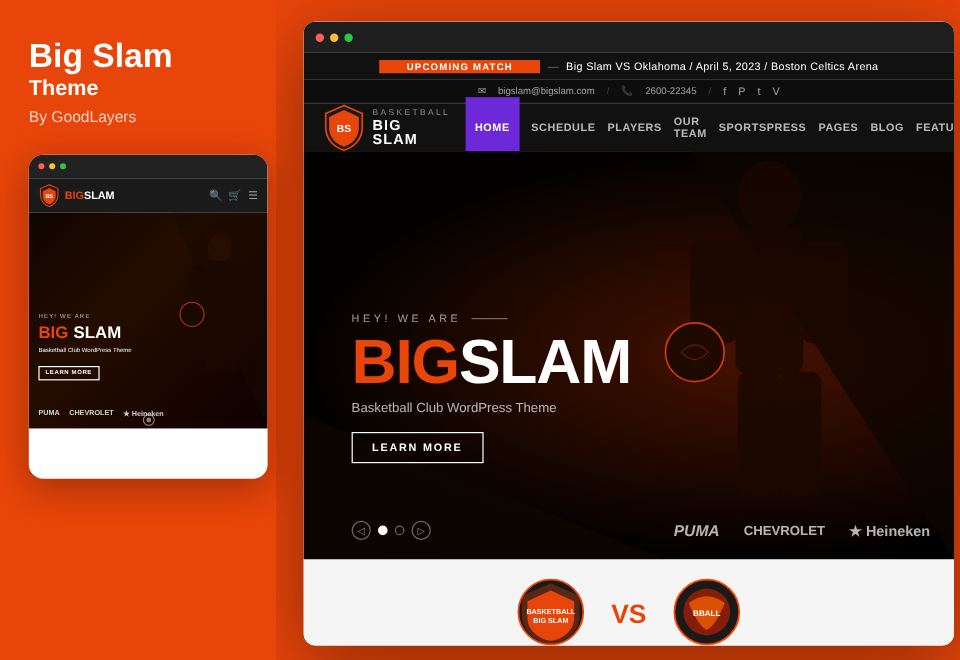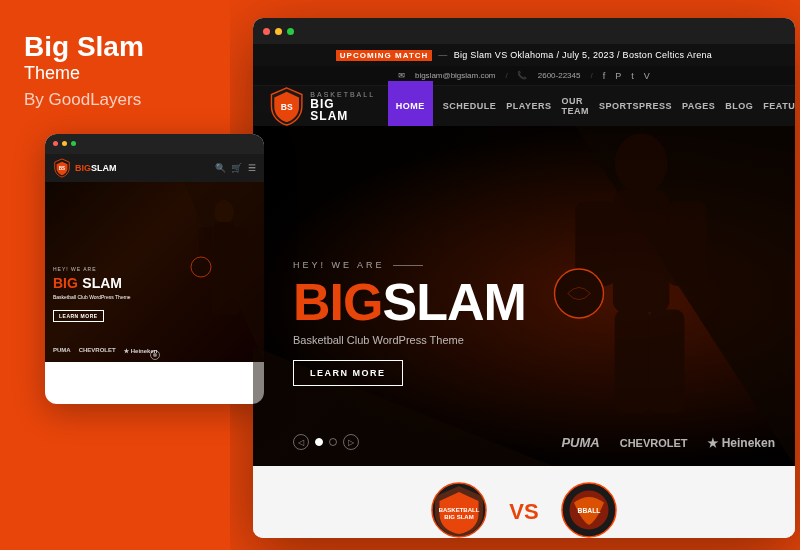--- a/index.html
+++ b/index.html
@@ -27,40 +27,39 @@
       z-index: 2;
     }
     .left-panel .theme-title {
       font-size: 28px;
       font-weight: 900;
       color: #fff;
       line-height: 1.1;
     }
     .left-panel .theme-subtitle {
       font-size: 18px;
-      font-weight: 400;
+      font-weight: 700;
       color: #fff;
       margin-bottom: 6px;
     }
     .left-panel .theme-by {
-      font-size: 17px;
+      font-size: 13px;
       color: rgba(255,255,255,0.75);
       margin-bottom: 24px;
     }
 
     
     .mobile-mockup {
       background: #fff;
       border-radius: 12px;
-      width: 219px;
+      width: 199px;
       height: 270px;
       overflow: hidden;
       box-shadow: 0 8px 32px rgba(0,0,0,0.3);
       position: relative;
-      margin-left: 21px;
     }
     .mobile-top-bar {
       background: #222;
       height: 20px;
       display: flex;
       align-items: center;
       padding: 0 8px;
       gap: 4px;
     }
     .mobile-dot {
@@ -228,21 +227,21 @@
       display: flex;
       align-items: center;
       justify-content: center;
       gap: 6px;
       letter-spacing: 0.3px;
     }
     .announce-bar .label {
       background: #e8450a;
       color: #fff;
       font-weight: 700;
-      padding: 1px 4px;
+      padding: 1px 23px;
       font-size: 8px;
       letter-spacing: 1px;
     }
     .announce-bar .dash { color: rgba(255,255,255,0.4); }
 
     
     .contact-bar {
       background: #0d0d0d;
       height: 20px;
       display: flex;
@@ -527,21 +526,21 @@
 <div class="browser-mockup">
   <div class="browser-top-bar">
     <div class="browser-dot red"></div>
     <div class="browser-dot yellow"></div>
     <div class="browser-dot green"></div>
   </div>
 
   <div class="announce-bar">
     <span class="label">UPCOMING MATCH</span>
     <span class="dash">—</span>
-    <span>Big Slam VS Oklahoma / July 5, 2023 / Boston Celtics Arena</span>
+    <span>Big Slam VS Oklahoma / April 5, 2023 / Boston Celtics Arena</span>
   </div>
 
   <div class="contact-bar">
     <span>✉</span>
     <span>bigslam@bigslam.com</span>
     <span class="sep">/</span>
     <span>📞</span>
     <span>2600-22345</span>
     <span class="sep">/</span>
     <span style="font-size:9px;">f</span>

